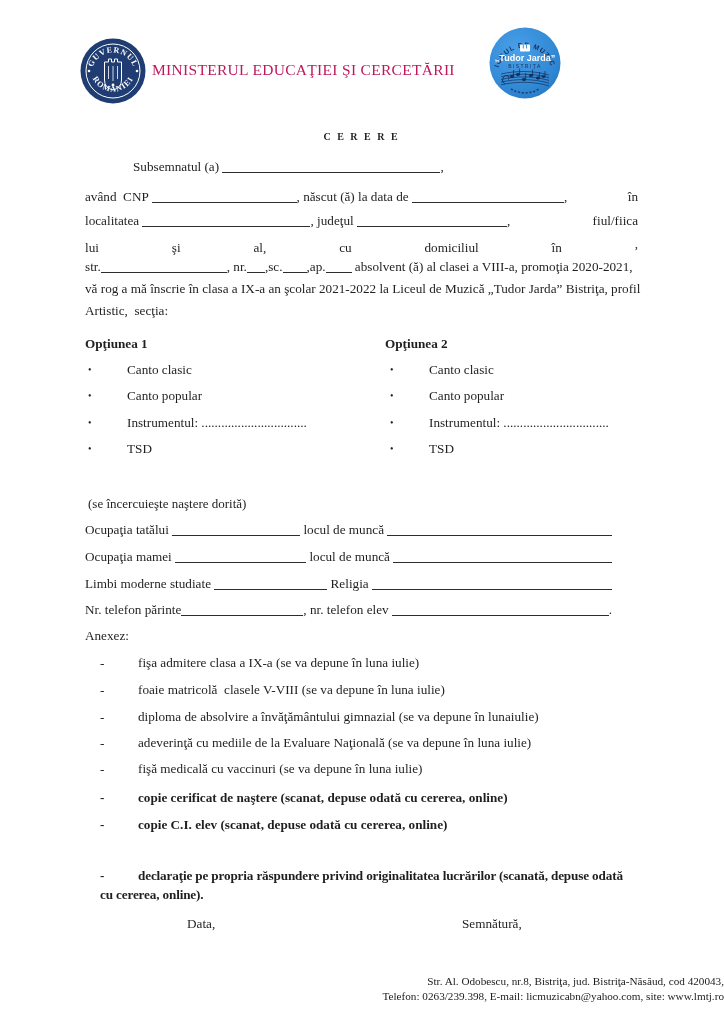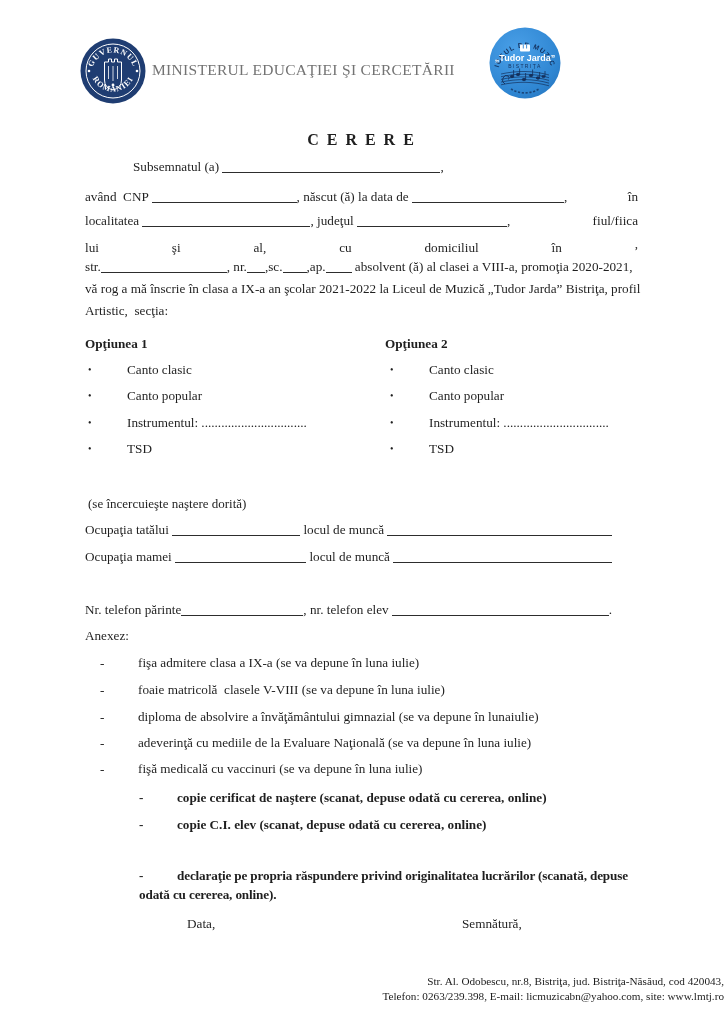--- a/index.html
+++ b/index.html
@@ -7,30 +7,30 @@
         font-family:"Liberation Serif",serif;font-size:13.2px;color:#1f1f1f;}
   .abs{position:absolute;}
   .ln{position:absolute;left:85px;right:86px;}
   .fx{display:flex;align-items:baseline;}
   .t{white-space:pre;flex:0 0 auto;}
   .bl{flex:0 1 auto;height:1px;border-bottom:1px solid #2d2d2d;position:relative;top:2px;}
   .blg{flex:1 1 80px;height:1px;border-bottom:1px solid #2d2d2d;position:relative;top:2px;}
   .grow{flex:1 1 auto;}
   .grp{display:inline-flex;align-items:flex-end;}
   .between{justify-content:space-between;}
-  .title{text-align:center;font-weight:bold;letter-spacing:2px;font-size:16px;}
+  .title{text-align:center;font-weight:bold;letter-spacing:2px;font-size:10px;}
   .opt-title{font-weight:bold;}
   .bullet{display:inline-block;width:39px;padding-left:3px;font-size:10px;position:relative;top:-1px;}
   .dash{display:inline-block;width:38px;}
   .ax{position:absolute;left:100px;right:86px;}
-  .bx{font-weight:bold;margin-left:39px;}
+  .bx{font-weight:bold;}
   .wrapitem{line-height:19px;letter-spacing:-0.15px;}
   .wrapitem .t2{white-space:normal;}
   .fields{right:112px;}
-  .ministry{font-size:15.5px;color:#737373;letter-spacing:0.3px;}
+  .ministry{font-size:15.5px;color:#be185d;letter-spacing:0.3px;}
   .footer{left:0;right:0;text-align:right;font-size:11.2px;color:#1b1b1b;}
   .sig{position:absolute;}
 </style>
 </head>
 <body>
 
 <div class="page">
 
   <svg class="abs" style="left:80px;top:38px" width="66" height="66" viewBox="0 0 66 66">
     <circle cx="33" cy="33" r="32.5" fill="#1f3d72"></circle>
@@ -196,20 +196,26 @@
     <span class="bl" style="flex-basis:128px"></span>
     <span class="t"> locul de muncă </span>
     <span class="blg"></span>
   </div>
   <div class="ln fx fields" style="top:549px">
     <span class="t">Ocupaţia mamei </span>
     <span class="bl" style="flex-basis:131px"></span>
     <span class="t"> locul de muncă </span>
     <span class="blg"></span>
   </div>
+  <div class="ln fx fields" style="top:576px">
+    <span class="t">Limbi moderne studiate </span>
+    <span class="bl" style="flex-basis:113px"></span>
+    <span class="t"> Religia </span>
+    <span class="blg"></span>
+  </div>
   <div class="ln fx fields" style="top:602px">
     <span class="t">Nr. telefon părinte</span>
     <span class="bl" style="flex-basis:122px"></span>
     <span class="t">, nr. telefon elev </span>
     <span class="blg"></span>
     <span class="t">.</span>
   </div>
 
   <div class="ln" style="top:628px">
     <span>Anexez:</span>

